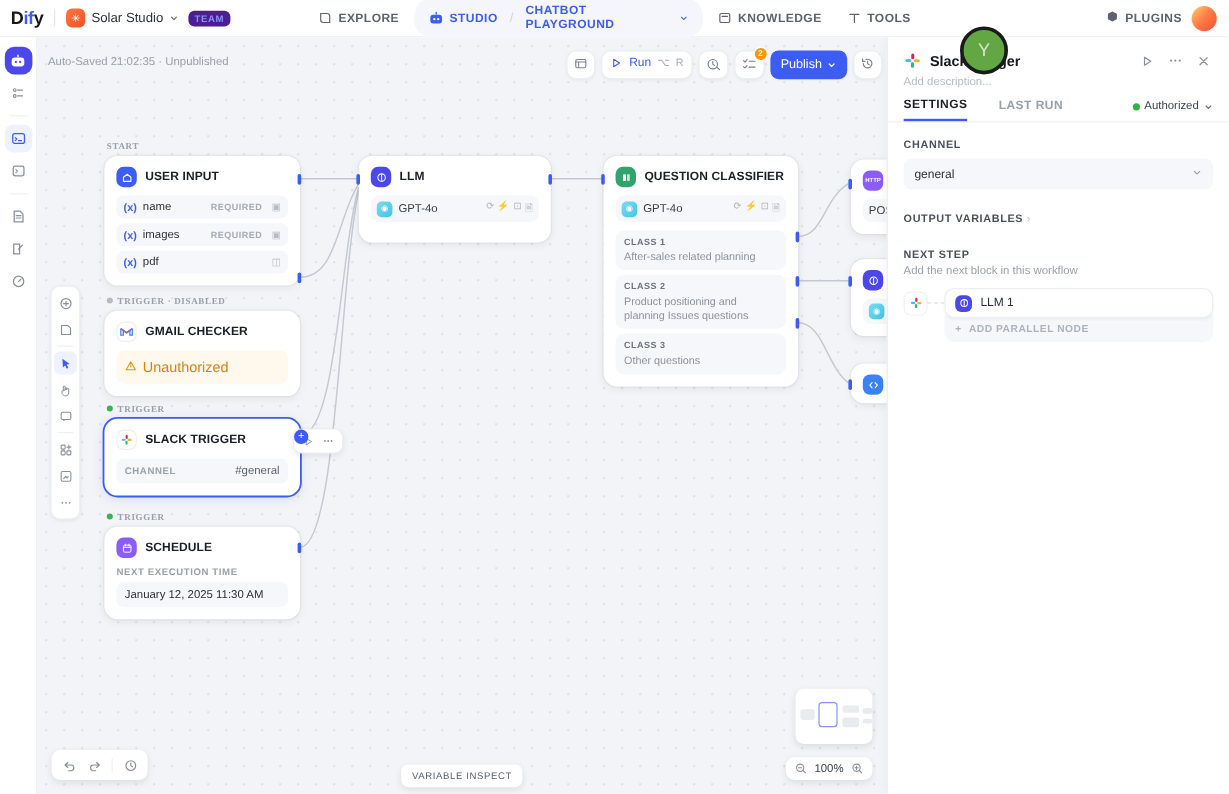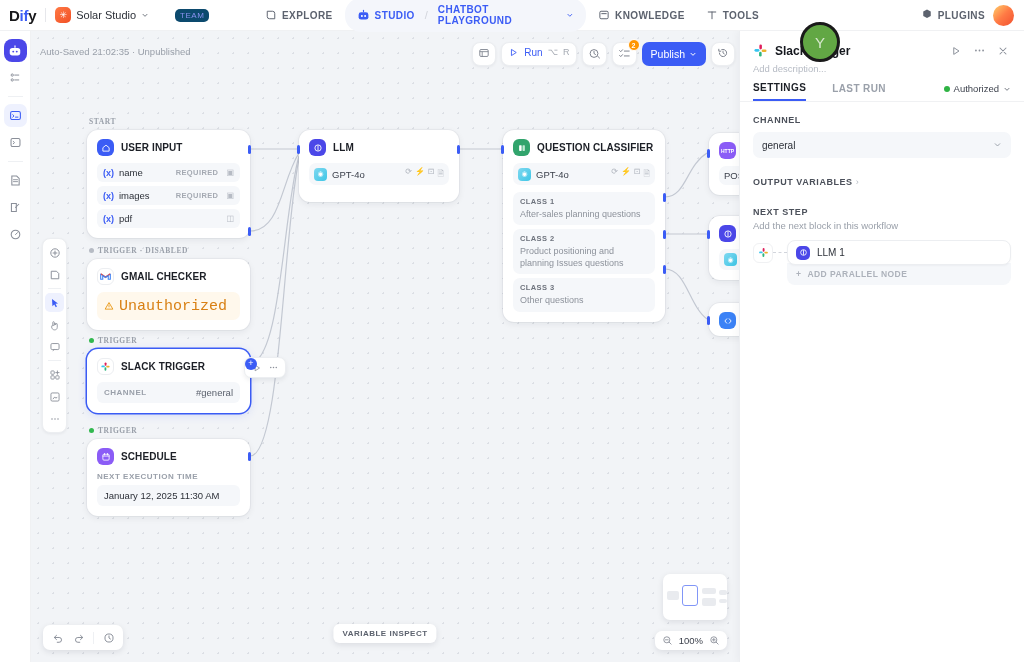--- a/index.html
+++ b/index.html
@@ -22,22 +22,22 @@
   .divider-v { width: 1px; height: 14px; background: #e6e7eb; margin: 0 9px; }
   .ws { display: flex; align-items: center; gap: 5px; }
   .ws-badge {
     width: 16px; height: 16px; border-radius: 5px;
     background: linear-gradient(135deg,#ff7a45,#f14f25);
     display: flex; align-items: center; justify-content: center;
     color: #fff; font-size: 9px; line-height: 1;
   }
   .ws-name { font-size: 11px; color: #2c3038; font-weight: 500; }
   .team-tag {
-    background: #0c4a6e; color: #8b92f0; font-size: 8px; font-weight: normal;
-    letter-spacing: .5px; padding: 2px 5px; border-radius: 5px; margin-left: 21px;
+    background: #4c1d95; color: #8b92f0; font-size: 8px; font-weight: bold;
+    letter-spacing: .5px; padding: 2px 5px; border-radius: 5px; margin-left: 3px;
   }
   .nav-center {
     position: absolute; left: 50%; transform: translateX(-50%);
     display: flex; align-items: center; gap: 3px;
   }
   .nav-item {
     display: flex; align-items: center; gap: 5px;
     padding: 5px 9px; border-radius: 16px; cursor: pointer;
     font-size: 10px; font-weight: bold; letter-spacing: .4px;
     color: #5c626e; text-transform: uppercase;
@@ -150,21 +150,21 @@
   }
   .var-x { color: #3b5cf5; font-size: 9px; font-weight: bold; }
   .var-nm { font-size: 9.5px; color: #2c3038; flex: 1; }
   .var-req { font-size: 7.5px; letter-spacing: .4px; color: #a4a9b2; font-weight: bold; }
   .var-ty { color: #b6bbc4; font-size: 8px; margin-left: 3px; }
   .node-desc { font-size: 9px; line-height: 1.5; color: #7a808b; padding: 0 1px; }
   .warn-row {
     display: flex; align-items: center; gap: 5px;
     background: #fff8ec; border-radius: 7px; padding: 5px 7px;
   }
-  .warn-txt { font-size: 15px; color: #d98014; font-family: Liberation Mono, monospace; }
+  .warn-txt { font-size: 12px; color: #d98014; }
   .cls-box { background: #f5f7fa; border-radius: 7px; padding: 5px 7px; margin-bottom: 4px; }
   .cls-t { font-size: 7.5px; font-weight: bold; letter-spacing: .4px; color: #6e737d; margin-bottom: 2px; }
   .cls-v { font-size: 9px; color: #8d929b; line-height: 1.35; }
   .kv-label { font-size: 8px; font-weight: bold; letter-spacing: .5px; color: #9aa0aa; }
   .kv-row { display: flex; justify-content: space-between; align-items: center;
     background: #f5f7fa; border-radius: 6px; padding: 5px 7px; }
   .kv-val { font-size: 9.5px; color: #5c626e; }
   .sched-val { background: #f5f7fa; border-radius: 6px; padding: 5px 7px;
     font-size: 9.5px; color: #2c3038; margin-top: 4px; }
 
@@ -201,23 +201,23 @@
   }
   .zoomctl .zb { color: #8a8f99; cursor: pointer; display:flex; }
   .zoom-val { font-size: 9.5px; color: #3a3f4a; }
 
   .bottombar { position: absolute; left: 12px; bottom: 12px;
     background: #fff; border-radius: 7px; box-shadow: 0 2px 6px rgba(16,24,40,.1);
     display: flex; align-items: center; gap: 4px; padding: 4px 6px; z-index: 14; }
   .bb { width: 17px; height: 17px; display:flex; align-items:center;
     justify-content:center; color: #8a8f99; cursor:pointer; }
   .var-inspect {
-    position: absolute; left: 50%; transform: translateX(-50%); bottom: 19px;
+    position: absolute; left: 50%; transform: translateX(-50%); bottom: 6px;
     background: #fff; border-radius: 6px; box-shadow: 0 2px 6px rgba(16,24,40,.1);
-    font-size: 8px; font-weight: bold; letter-spacing: .5px; color: #5c626e;
+    font-size: 8px; font-weight: normal; letter-spacing: .5px; color: #5c626e;
     padding: 5px 9px; z-index: 14; cursor: pointer;
   }
 
   
   .runbar {
     position: absolute; top: 42px; right: 289px; display: flex; align-items: center;
     gap: 5px; z-index: 35;
   }
   .rb-card { background:#fff; border:1px solid #eceef1; border-radius:8px;
     box-shadow:0 1px 3px rgba(16,24,40,.06); display:flex; 
@@ -601,21 +601,21 @@
           <span class="model-name">GPT-4o</span>
           <span class="mini-icons">
             <span>⟳</span>
             <span>⚡</span>
             <span>⊡</span>
             <span>🗎</span>
           </span>
         </div>
         <div class="cls-box">
           <div class="cls-t">CLASS 1</div>
-          <div class="cls-v">After-sales planning questions</div>
+          <div class="cls-v">After-sales related planning</div>
         </div>
         <div class="cls-box">
           <div class="cls-t">CLASS 2</div>
           <div class="cls-v">Product positioning and planning Issues questions</div>
         </div>
         <div class="cls-box" style="margin-bottom:0">
           <div class="cls-t">CLASS 3</div>
           <div class="cls-v">Other questions</div>
         </div>
       </div>

